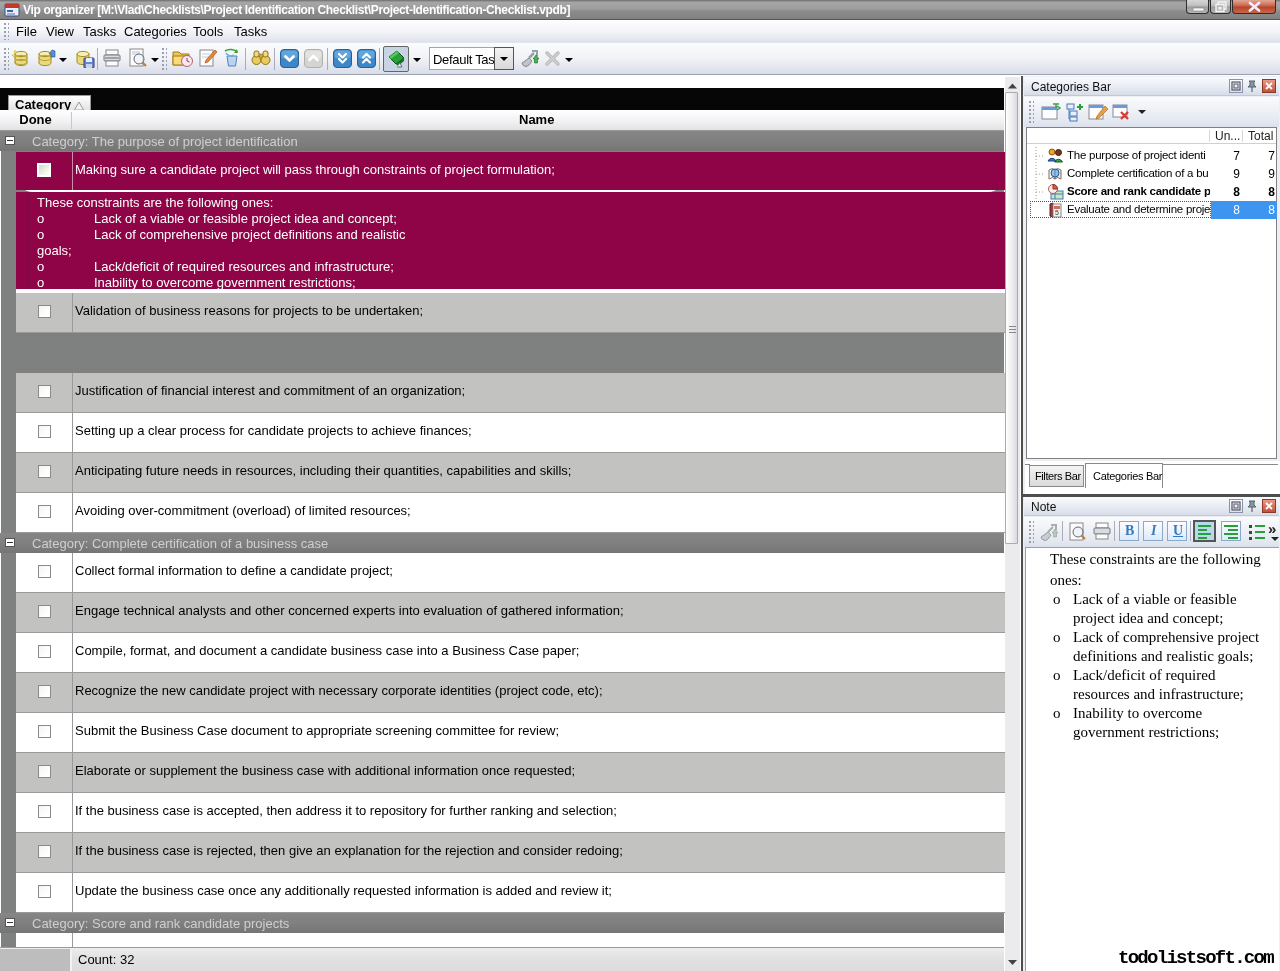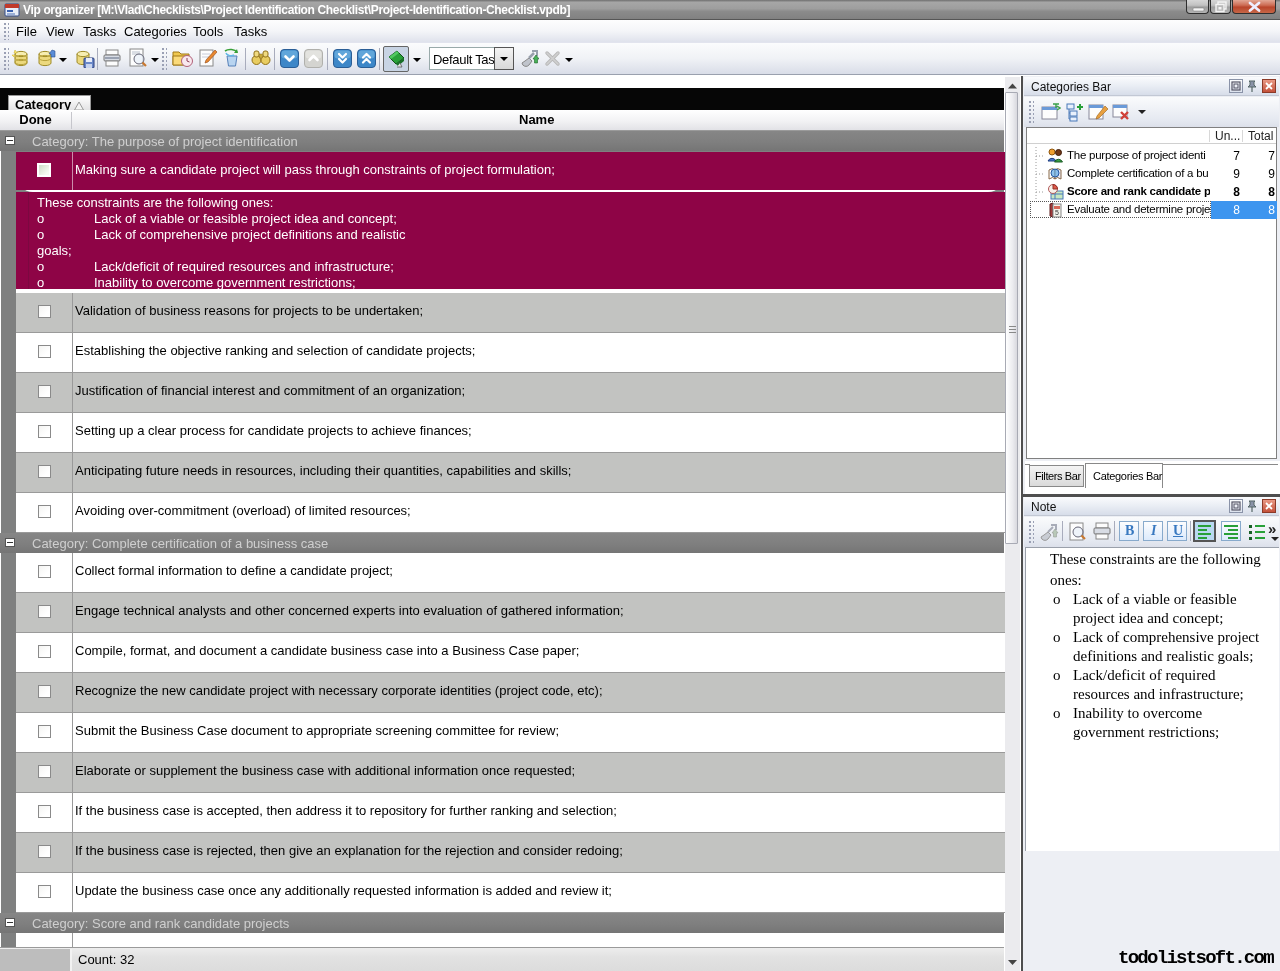--- a/index.html
+++ b/index.html
@@ -102,21 +102,21 @@
 .cnum { position:absolute; top:2px; width:30px; text-align:right; }
 
 
 .tab { position:absolute; font-size:11px; color:#000; border:1px solid #898989; white-space:nowrap; letter-spacing:-0.2px; }
 
 
 .icon { position:absolute; }
 .npbtn { position:absolute; width:20px; height:20px; }
 
 
-#notecontent { position:absolute; left:2px; top:471px; width:254px; height:304px; background:#fff; border-left:1px solid #9aa0aa; border-top:1px solid #9aa0aa;
+#notecontent { position:absolute; left:2px; top:471px; width:254px; height:424px; background:#fff; border-left:1px solid #9aa0aa; border-top:1px solid #9aa0aa;
   font-family:"Liberation Serif", serif; font-size:15px; color:#000;padding-left:13px; }
 #notecontent .nl { position:absolute; white-space:nowrap; }
 #watermark { position:absolute; left:1118px; top:947px; width:170px; font-family:"Liberation Mono", monospace;
   font-weight:bold; font-size:19px; color:#000; letter-spacing:-1.72px; }
 </style>
 </head>
 <body>
 <div id="app">
   <div id="titlebar" class="abs">
     <svg class="icon" style="left:4px;top:2px;" width="16" height="16">
@@ -309,27 +309,20 @@
       <div class="ln" style="top:35px;"><span class="b">o</span>Lack of comprehensive project definitions and realistic</div>
       <div class="ln" style="top:51px;">goals;</div>
       <div class="ln" style="top:67px;"><span class="b">o</span>Lack/deficit of required resources and infrastructure;</div>
       <div class="ln" style="top:83px;"><span class="b">o</span>Inability to overcome government restrictions;</div>
     </div>
     <div class="row g" style="top:162px;">
         <div class="rowin">
           <div class="vdiv"></div>
           <div class="cb"></div>
           <div class="txt">Validation of business reasons for projects to be undertaken;</div>
-        </div>
-      </div>
-    <div class="row w" style="top:202px;">
-        <div class="rowin">
-          <div class="vdiv"></div>
-          <div class="cb"></div>
-          <div class="txt">Establishing the objective ranking and selection of candidate projects;</div>
         </div>
       </div>
     <div class="row g" style="top:242px;">
         <div class="rowin">
           <div class="vdiv"></div>
           <div class="cb"></div>
           <div class="txt">Justification of financial interest and commitment of an organization;</div>
         </div>
       </div>
     <div class="row w" style="top:282px;">

